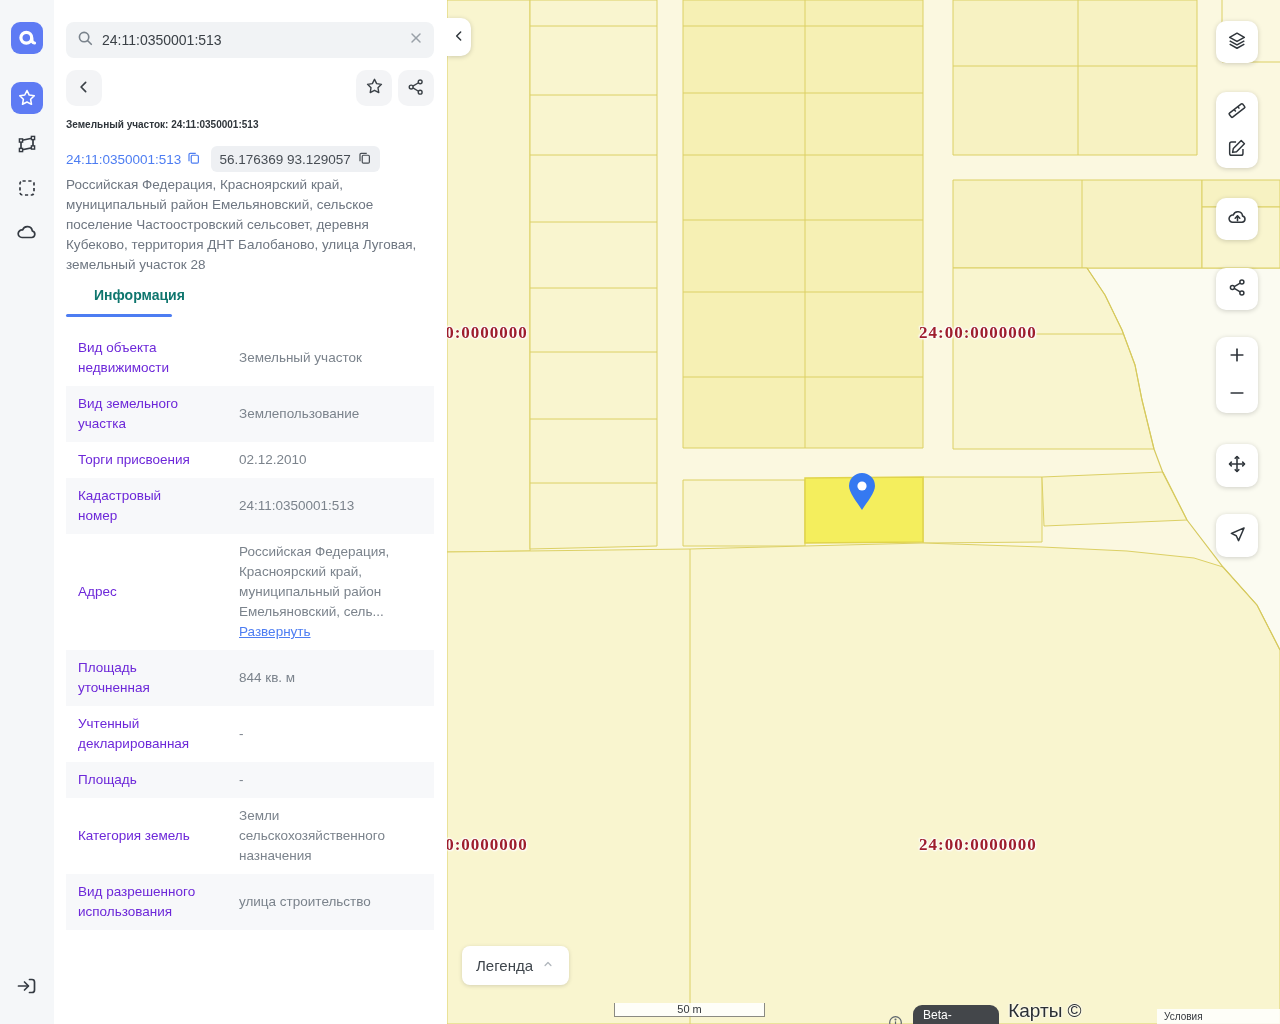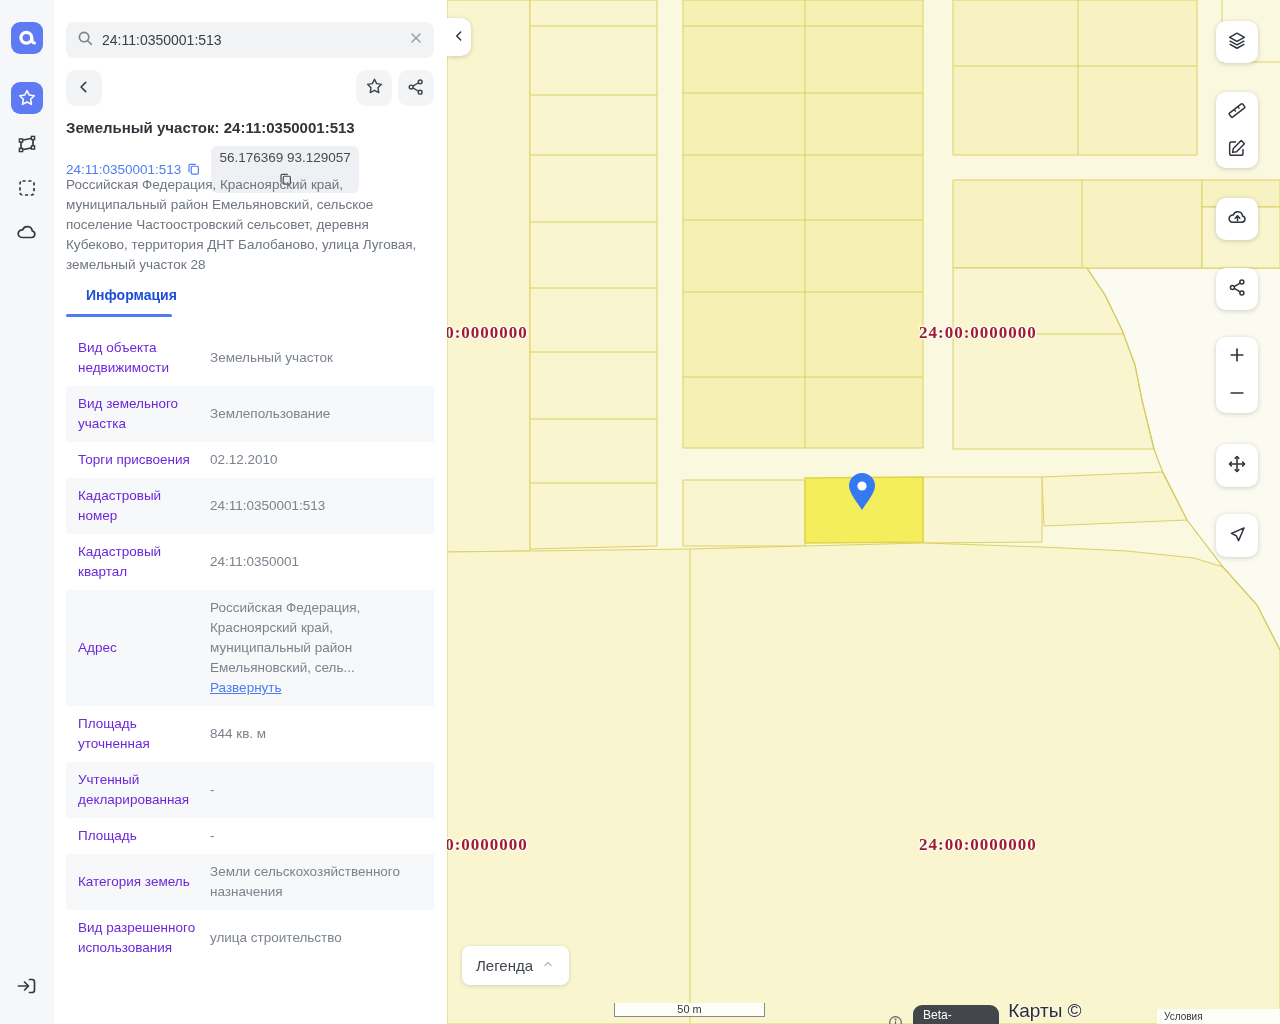--- a/index.html
+++ b/index.html
@@ -18,34 +18,34 @@
   .panel { width:393px; height:1024px; background:#fff; position:relative; flex:0 0 393px; }
   .search-box { position:absolute; left:12px; top:22px; width:368px; height:36px; background:#f1f3f5;
                 border-radius:8px; display:flex; align-items:center; padding:0 10px; }
   .search-box input { border:none; outline:none; background:transparent; flex:1; font-size:14px;
                       color:#3a4046; font-family:"Liberation Sans",sans-serif; margin-left:8px; }
   .icon-btn { background:#f3f4f6; border:none; border-radius:10px; width:36px; height:36px;
               display:flex; align-items:center; justify-content:center; cursor:pointer; }
   .back-btn { position:absolute; left:12px; top:70px; }
   .fav-btn  { position:absolute; left:302px; top:70px; }
   .share-btn{ position:absolute; left:344px; top:70px; }
-  .obj-title { position:absolute; left:12px; top:119px; font-size:15px; font-weight:bold; color:#2f353b; }
+  .obj-title { position:absolute; left:12px; top:119px; font-size:10px; font-weight:bold; color:#2f353b; }
   .chips { position:absolute; left:12px; top:146px; display:flex; align-items:center; gap:10px; }
   .cad-link { color:var(--link,#4d7df2); font-size:13.5px; display:flex; align-items:center; gap:5px; cursor:pointer; }
   .coord-chip { background:#eef0f3; border-radius:6px; padding:4px 8px; font-size:13.5px; color:#474d54;
-                display:flex; align-items:center; gap:6px; cursor:pointer;flex-direction:column; }
+                display:flex; align-items:center; gap:6px; cursor:pointer; }
   .addr { position:absolute; left:12px; top:175px; width:366px; font-size:13.5px; line-height:20px; color:#6e7681; }
-  .tab { position:absolute; left:8px; top:287px; font-size:14px; font-weight:bold; color:#1d4ed8; cursor:pointer;padding-left:24px; }
+  .tab { position:absolute; left:16px; top:287px; font-size:14px; font-weight:bold; color:#0f766e; cursor:pointer;padding-left:24px; }
   .tab-underline { position:absolute; left:12px; top:314px; width:106px; height:3px; border-radius:2px;
                    background:var(--link,#4d7df2); }
   .info-table { position:absolute; left:12px; top:330px; width:368px; }
   .row { display:flex; align-items:center; padding:8px 12px; font-size:13.5px; line-height:20px; }
   .row:nth-child(even) { background:#f7f8fa; }
   .row .lbl { width:132px; flex:0 0 132px; color:#6d28d9; padding-right:8px; }
-  .row .val { flex:1; color:#7b838c; }
+  .row .val { flex:1; color:#7b838c;margin-left:29px; }
   .expand-link { color:var(--link,#4d7df2); text-decoration:underline; cursor:pointer; display:inline-block; }
 
   
   .map { position:relative; width:833px; height:1024px; overflow:hidden; background:#fbf8e0; flex:1; }
   .map svg.base { position:absolute; left:0; top:0; }
   .q-label { position:absolute; font-family:"Liberation Serif","DejaVu Serif",serif; font-weight:bold;
              font-size:17px; letter-spacing:1px; color:var(--quarter,#9e1e2d); white-space:nowrap;
              text-shadow:0 0 2px #fff,0 0 2px #fff,0 0 3px #fff,1px 1px 2px #fff,-1px -1px 2px #fff; }
   .collapse-btn { position:absolute; left:0; top:18px; width:24px; height:38px; background:#fff;
                   border:none; border-radius:0 10px 10px 0; box-shadow:0 1px 5px rgba(0,0,0,.18);
@@ -220,24 +220,20 @@
       </div>
     <div class="row">
         <div class="lbl">Торги присвоения</div>
         <div class="val">02.12.2010</div>
       </div>
     <div class="row">
         <div class="lbl">Кадастровый номер</div>
         <div class="val">24:11:0350001:513</div>
       </div>
     <div class="row">
-        <div class="lbl">Кадастровый квартал</div>
-        <div class="val">24:11:0350001</div>
-      </div>
-    <div class="row">
       <div class="lbl">Адрес</div>
       <div class="val"><span>Российская Федерация, Красноярский край, муниципальный район Емельяновский, сель...</span><br>
         <span class="expand-link">Развернуть</span>
       </div>
     </div>
     <div class="row">
         <div class="lbl">Площадь уточненная</div>
         <div class="val">844 кв. м</div>
       </div>
     <div class="row">

